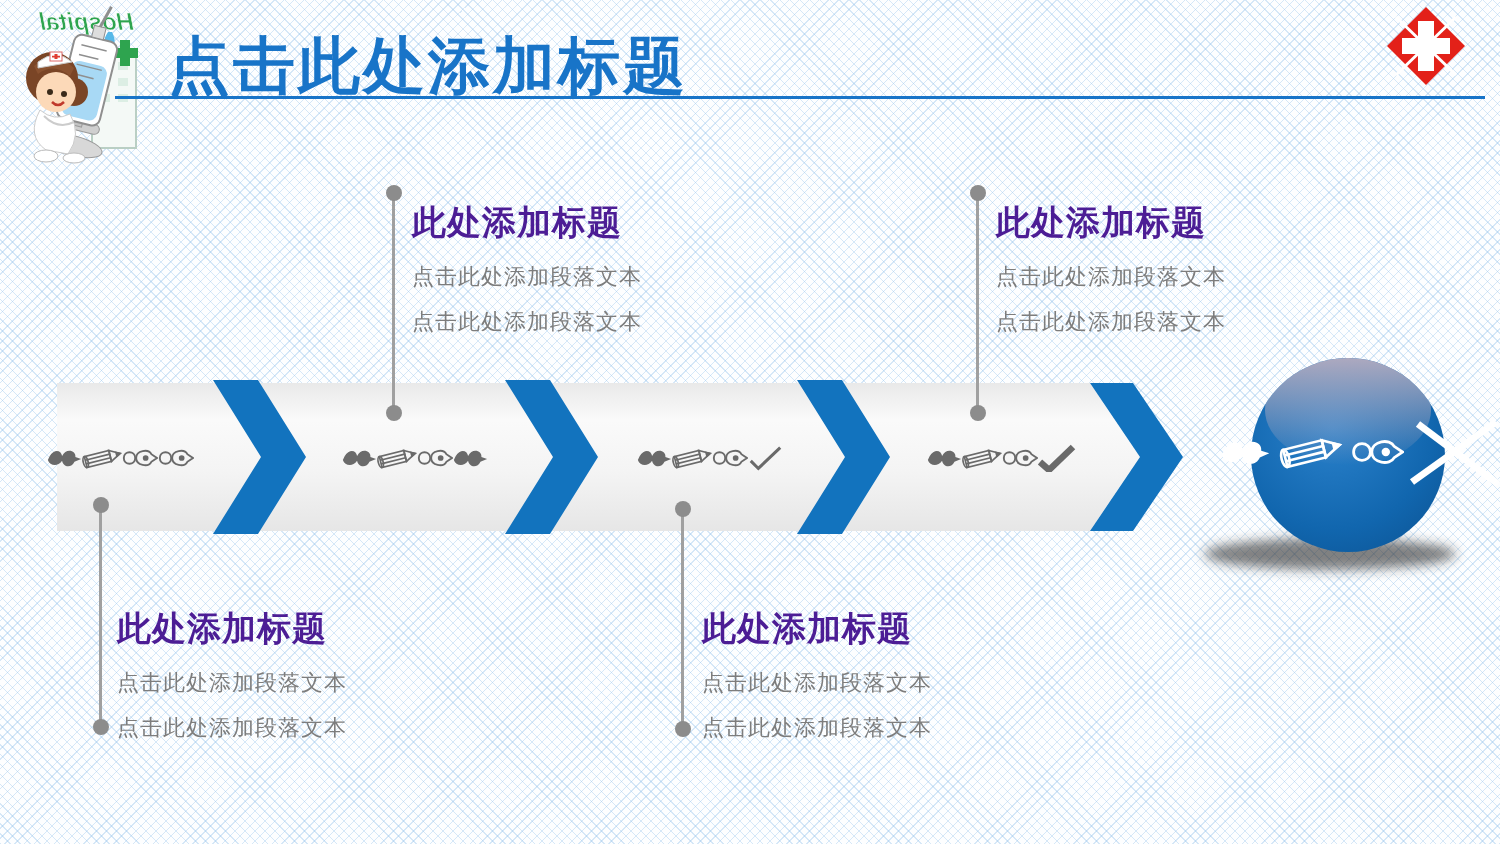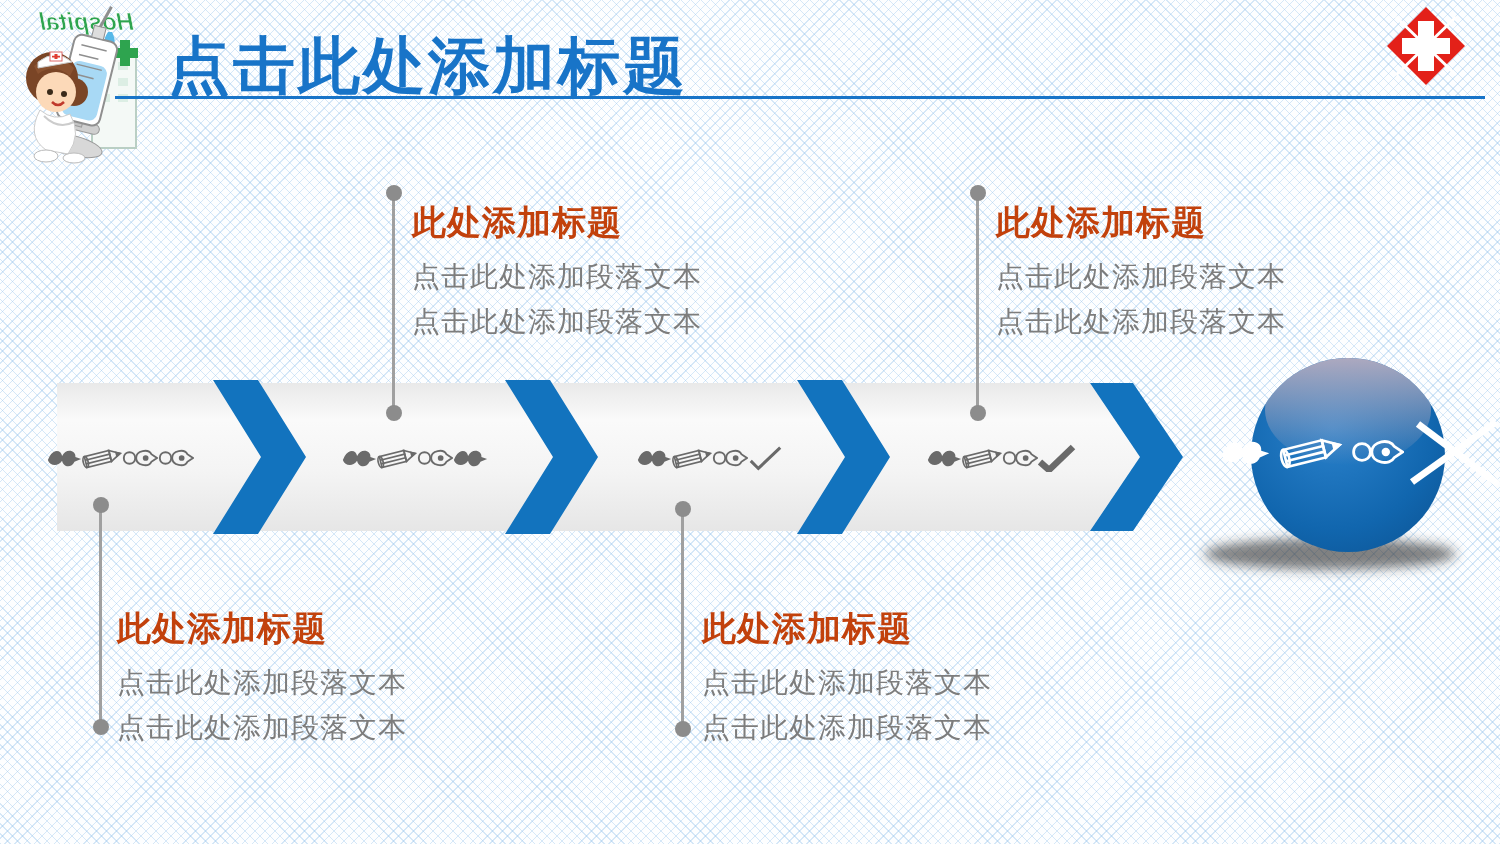--- a/index.html
+++ b/index.html
@@ -25,22 +25,22 @@
   
   .timeline{position:absolute;left:40px;top:360px;width:1160px;height:200px;}
   
   .sphere{position:absolute;left:1180px;top:330px;width:320px;height:260px;}
   
   .connector{position:absolute;width:3px;background:#a0a0a0;z-index:3;}
   .cdot{position:absolute;width:16px;height:16px;border-radius:50%;background:#8c8c8c;left:50%;transform:translateX(-50%);}
   .cdot.top{top:-8px;} .cdot.bottom{bottom:-8px;}
   
   .callout{position:absolute;z-index:4;}
-  .callout h3{margin:0 0 19px 0;font-size:34px;font-weight:800;color:#c2410c;letter-spacing:1px;}
-  .callout p{margin:0 0 22px 0;font-size:28px;line-height:23px;color:#7d7d7d;letter-spacing:1px;}
+  .callout h3{margin:0 0 19px 0;font-size:34px;font-weight:800;color:#4c1d95;letter-spacing:1px;}
+  .callout p{margin:0 0 22px 0;font-size:22px;line-height:23px;color:#7d7d7d;letter-spacing:1px;}
 </style>
 </head>
 <body>
 
 <svg class="nurse-art" viewBox="0 0 148 168">
 
   <g>
     <rect x="92" y="52" width="44" height="96" fill="#f4f9f6" stroke="#b9cfc4" stroke-width="2"></rect>
     <rect x="100" y="62" width="10" height="8" fill="#dceee4"></rect>
       <rect x="118" y="62" width="10" height="8" fill="#dceee4"></rect>

